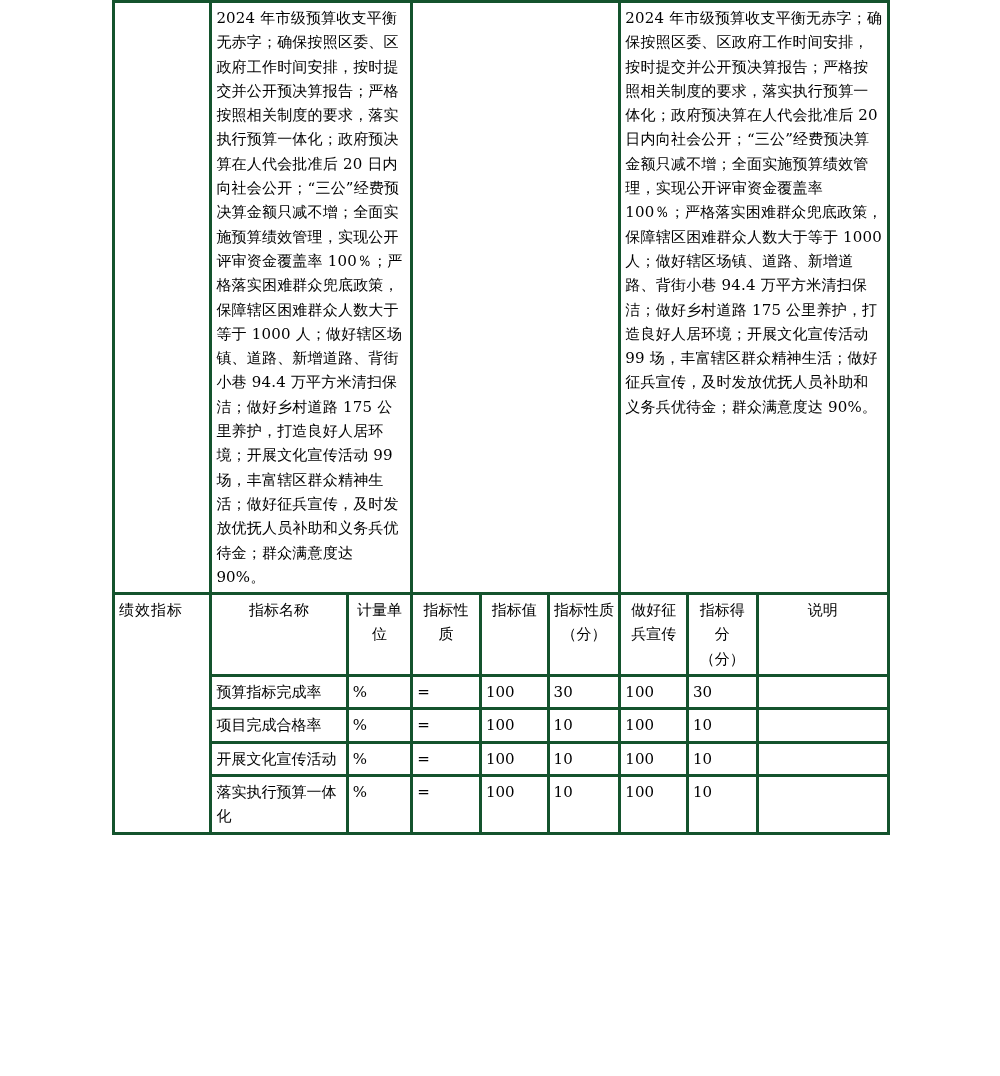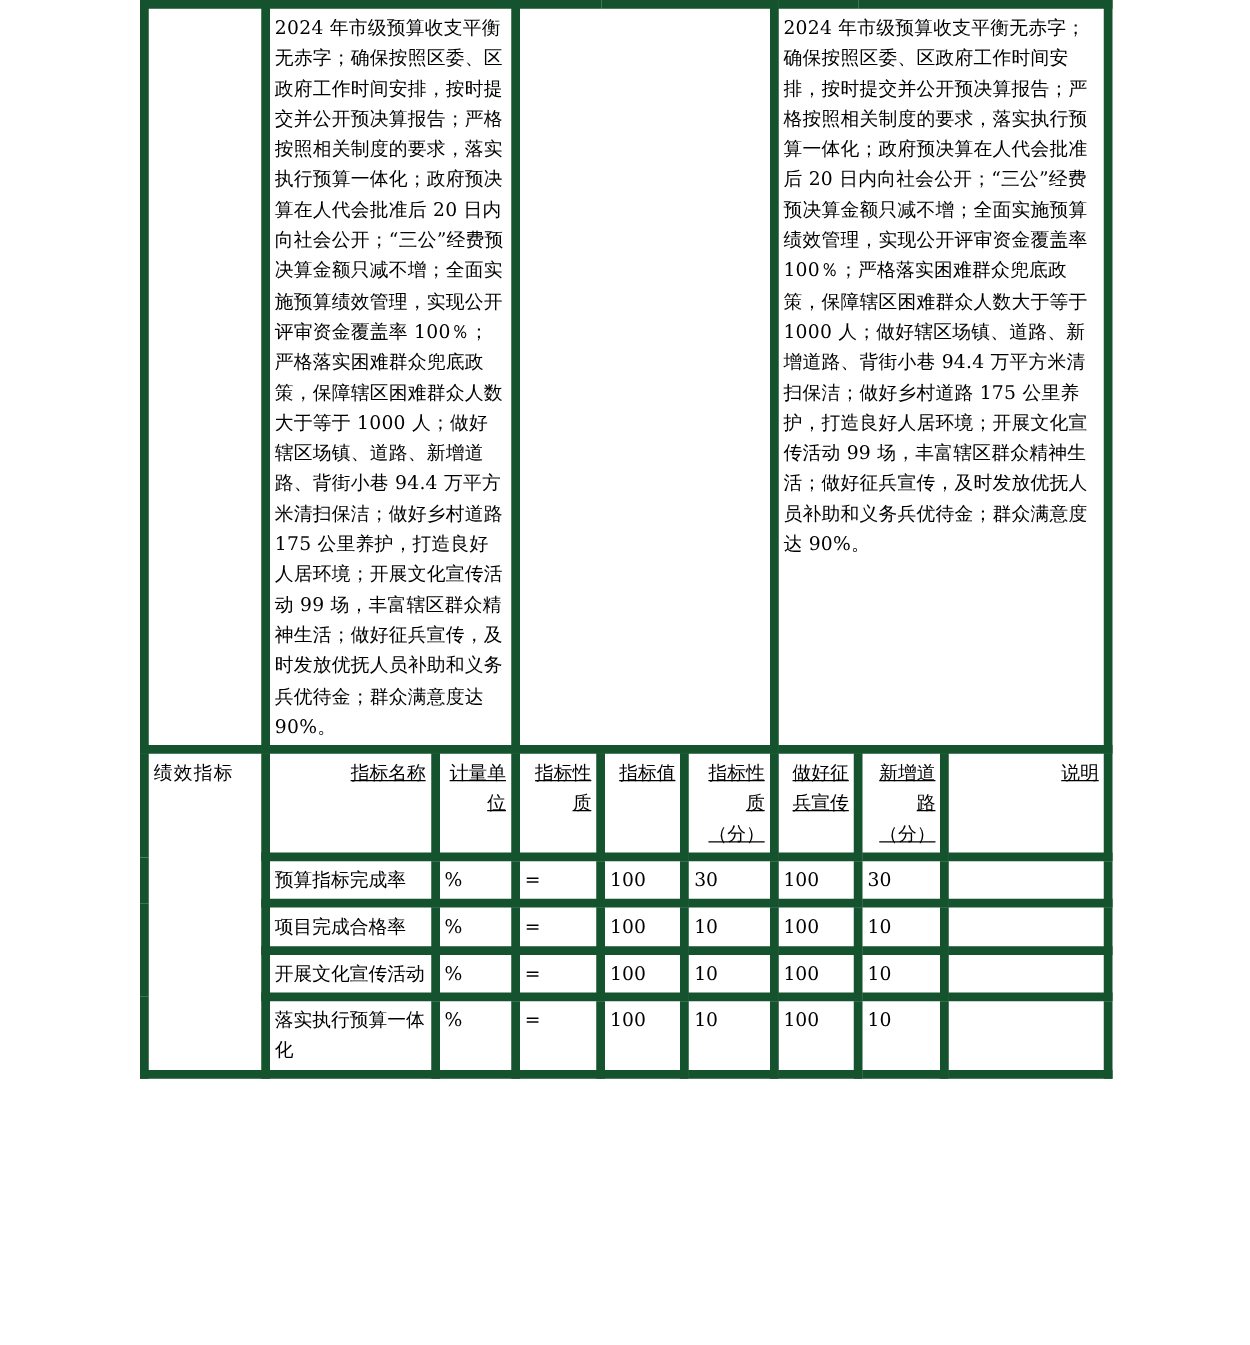--- a/index.html
+++ b/index.html
@@ -20,21 +20,21 @@
     height: 1076px;
   }
   table.doc-table {
     border-collapse: collapse;
     table-layout: fixed;
     margin-left: 112px;
     margin-top: 0px;
     width: 778px;
   }
   table.doc-table td {
-    border: 7px solid #14532d;
+    border: 3px solid #14532d;
     vertical-align: top;
     padding: 3px 4px 3px 4px;
     font-size: 15px;
     line-height: 1.62;
     word-wrap: break-word;
     overflow-wrap: break-word;
   }
   
   .cell-narrow-text {
     width: 128px;
@@ -54,26 +54,25 @@
   }
   .cell-left-label {
     width: 95px;
     text-align: center;
     vertical-align: middle;
     font-size: 15px;
     letter-spacing: 1px;
   }
   
   .mh {
-    text-align: right;
+    text-align: center;
     vertical-align: middle;
     font-size: 14px;
     line-height: 1.35;
     padding: 6px 2px;
-    text-decoration: underline;
   }
   .mc {
     vertical-align: middle;
     font-size: 14px;
     padding: 6px 4px;
   }
   .name-cell {
     vertical-align: middle;
     font-size: 14px;
     line-height: 1.45;
@@ -117,21 +116,21 @@
       </tr>
 
       <tr>
         <td class="perf-label" rowspan="5">绩效指标</td>
         <td class="mh">指标名称</td>
         <td class="mh">计量单位</td>
         <td class="mh">指标性质</td>
         <td class="mh">指标值</td>
         <td class="mh">指标性质（分）</td>
         <td class="mh">做好征兵宣传</td>
-        <td class="mh">新增道路（分）</td>
+        <td class="mh">指标得分（分）</td>
         <td class="mh">说明</td>
       </tr>
 
       <tr>
         <td class="name-cell">预算指标完成率</td>
         <td class="unit-cell">%</td>
         <td class="mc">=</td>
         <td class="mc">100</td>
         <td class="mc">30</td>
         <td class="mc">100</td>

